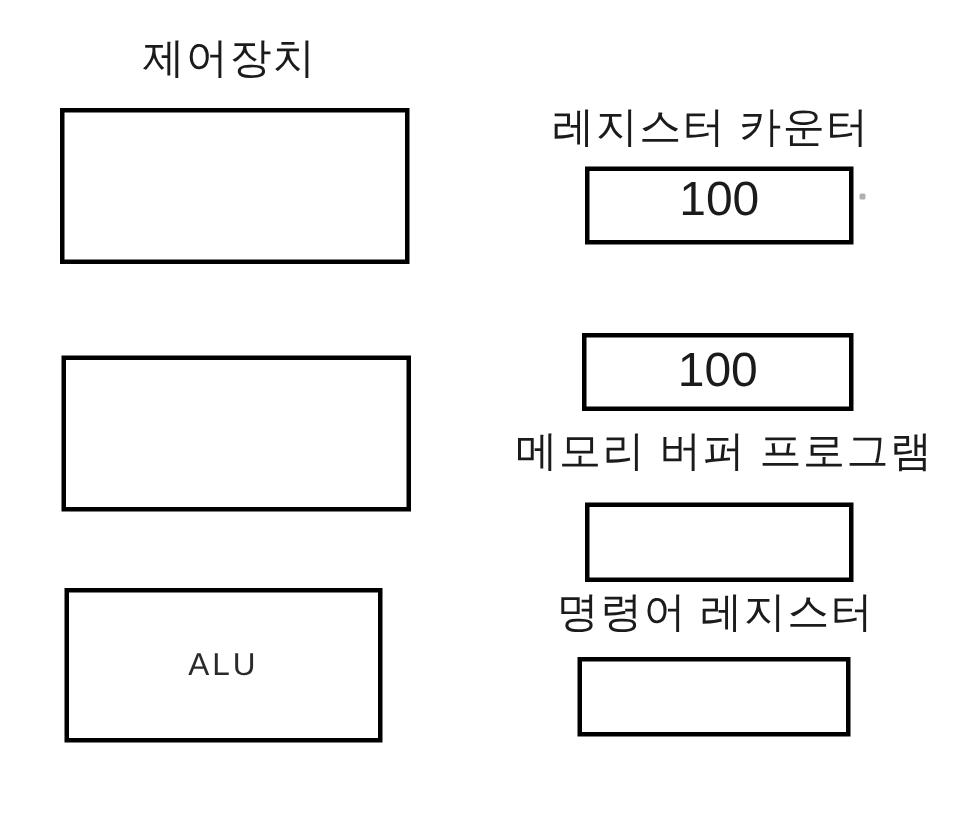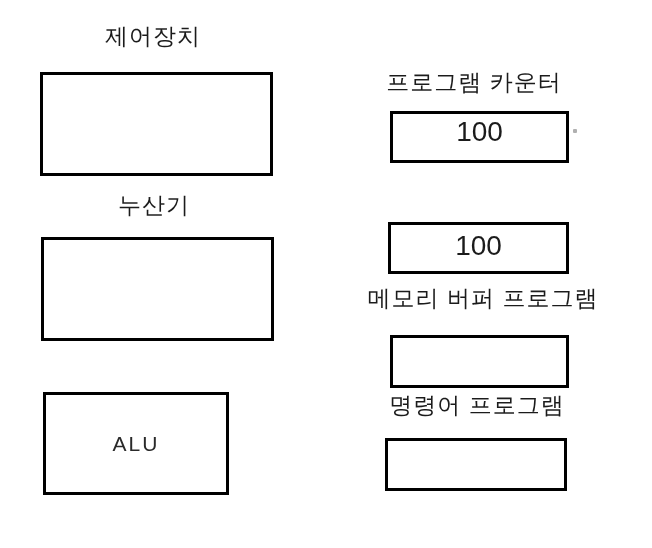--- a/index.html
+++ b/index.html
@@ -12,36 +12,36 @@
     position: relative;
     width: 652px;
     height: 548px;
     background: #ffffff;
     overflow: hidden;
   }
   .label {
     position: absolute;
     transform: translateX(-50%);
     white-space: nowrap;
-    font-size: 23px;
+    font-size: 28px;
     letter-spacing: 1px;
     color: #1b1b1b;
     line-height: 1.1;
   }
   .box {
     position: absolute;
     box-sizing: border-box;
     border: 3px solid #000000;
     background: #ffffff;
     display: flex;
     align-items: center;
     justify-content: center;
   }
   .box .value {
-    font-size: 28px;
+    font-size: 32px;
     color: #1b1b1b;
   }
   .box-pc .value { padding-bottom: 10px; }
   .box-mar .value { padding-bottom: 4px; }
   .box-alu .value {
     font-size: 21px;
     letter-spacing: 2px;
     color: #2a2a2a;
   }
   .stray-dot {
@@ -58,48 +58,47 @@
 <body>
 
 <div class="canvas">
 
   <div class="label" style="left:153px; top:24px;">제어장치</div>
 
   <div class="box" style="left:40px; top:72px; width:233px; height:104px;">
     <span class="value"></span>
   </div>
 
-  <div class="label" style="left:154px; top:193px;">누산기</div>
 
   <div class="box" style="left:41px; top:237px; width:233px; height:104px;">
     <span class="value"></span>
   </div>
 
-  <div class="box box-alu" style="left:43px; top:392px; width:186px; height:103px;">
+  <div class="box box-alu" style="left:43px; top:392px; width:212px; height:103px;">
     <span class="value">ALU</span>
   </div>
 
-  <div class="label" style="left:474px; top:70px;">프로그램 카운터</div>
+  <div class="label" style="left:474px; top:70px;">레지스터 카운터</div>
 
   <div class="box box-pc" style="left:390px; top:111px; width:179px; height:52px;">
     <span class="value">100</span>
   </div>
 
   <div class="stray-dot"></div>
 
 
   <div class="box box-mar" style="left:388px; top:222px; width:181px; height:52px;">
     <span class="value">100</span>
   </div>
 
   <div class="label" style="left:483px; top:286px;">메모리 버퍼 프로그램</div>
 
   <div class="box" style="left:390px; top:335px; width:179px; height:53px;">
     <span class="value"></span>
   </div>
 
-  <div class="label" style="left:477px; top:393px;">명령어 프로그램</div>
+  <div class="label" style="left:477px; top:393px;">명령어 레지스터</div>
 
   <div class="box" style="left:385px; top:438px; width:182px; height:53px;">
     <span class="value"></span>
   </div>
 
 </div>
 
 </body></html>

